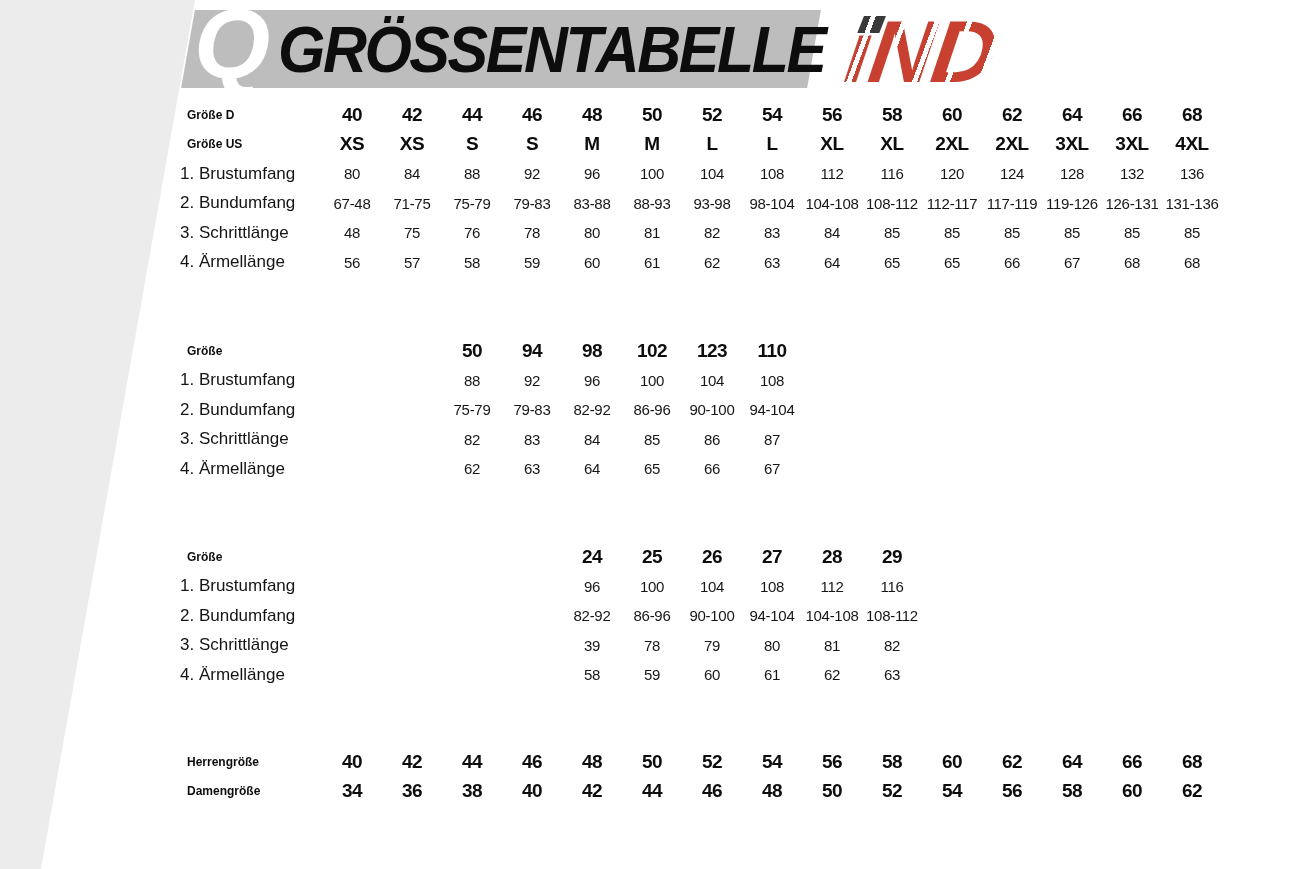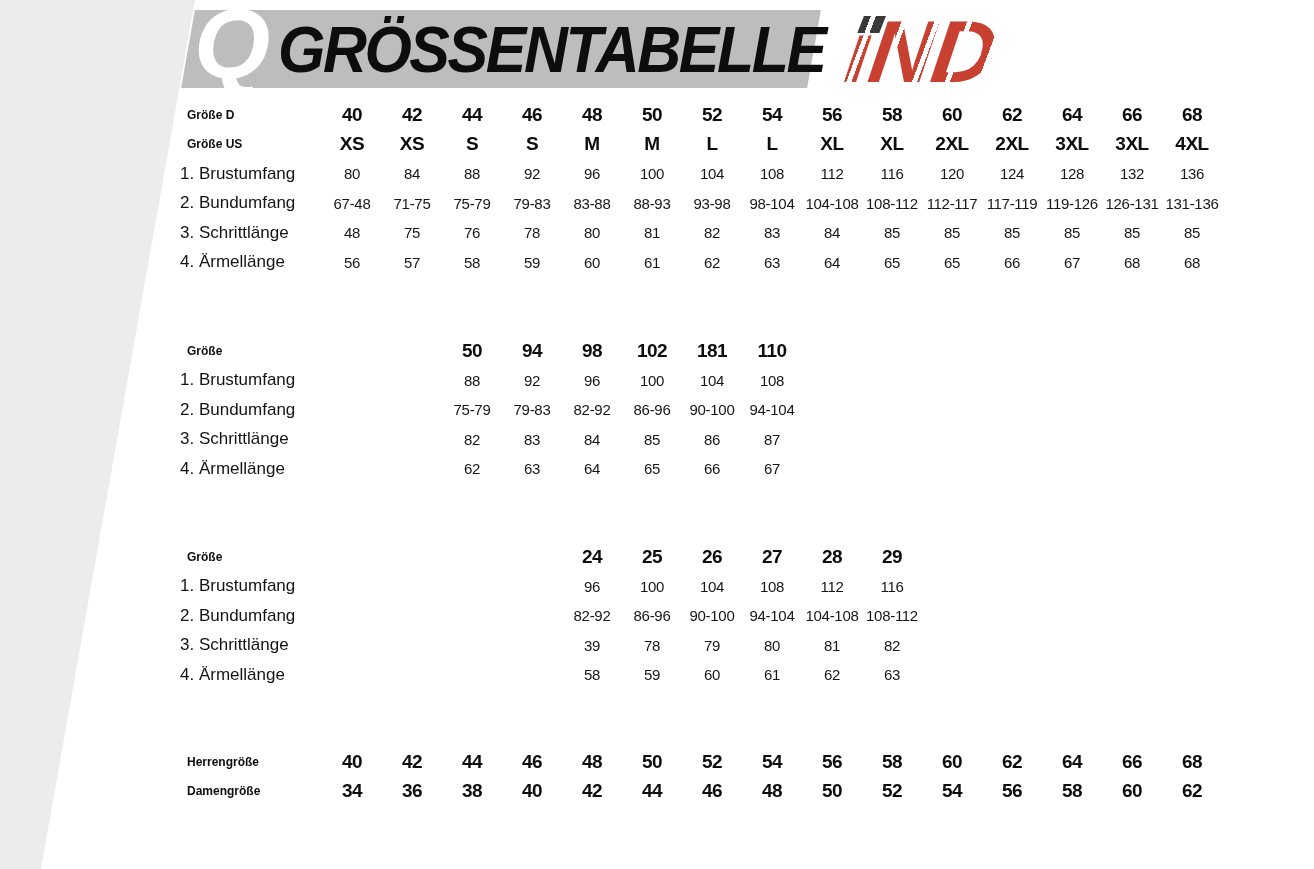--- a/index.html
+++ b/index.html
@@ -190,21 +190,21 @@
         <div class="val" style="grid-column: 16;">68</div>
       </div>
     </section>
     <section class="size-section sec-lang">
       <div class="srow hdr">
         <div class="lab">Größe</div>
         <div class="val" style="grid-column: 4;">50</div>
         <div class="val" style="grid-column: 5;">94</div>
         <div class="val" style="grid-column: 6;">98</div>
         <div class="val" style="grid-column: 7;">102</div>
-        <div class="val" style="grid-column: 8;">181</div>
+        <div class="val" style="grid-column: 8;">123</div>
         <div class="val" style="grid-column: 9;">110</div>
       </div>
       <div class="srow">
         <div class="lab">1. Brustumfang</div>
         <div class="val" style="grid-column: 4;">88</div>
         <div class="val" style="grid-column: 5;">92</div>
         <div class="val" style="grid-column: 6;">96</div>
         <div class="val" style="grid-column: 7;">100</div>
         <div class="val" style="grid-column: 8;">104</div>
         <div class="val" style="grid-column: 9;">108</div>

